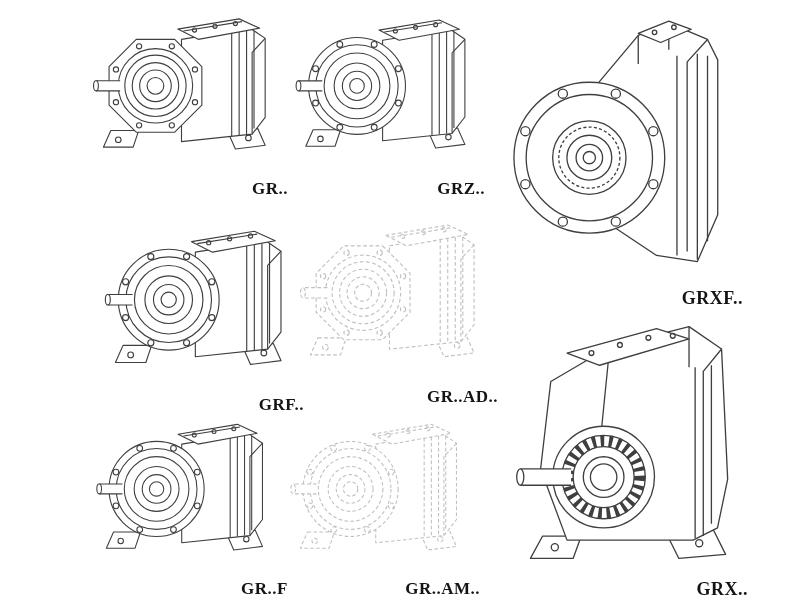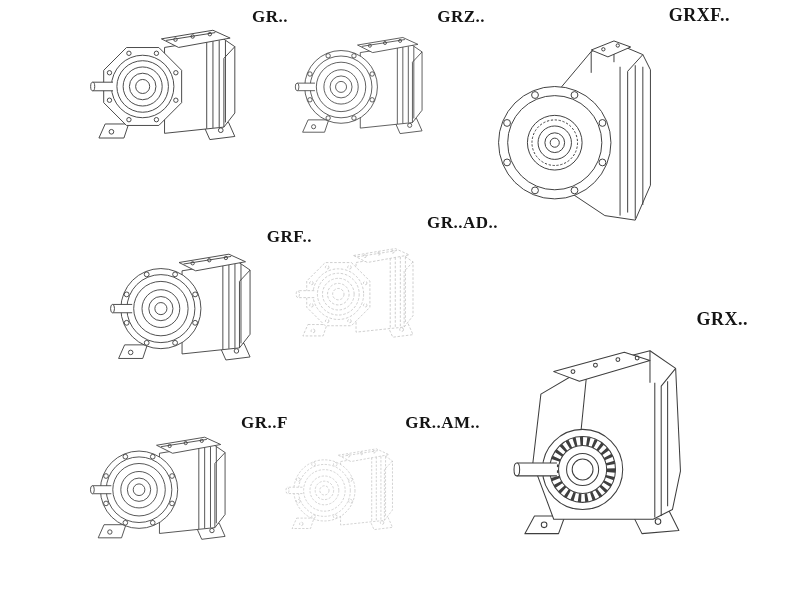--- a/index.html
+++ b/index.html
@@ -1,20 +1,20 @@
 <!DOCTYPE html>
 <html style="--line: #3f3f3f; --ghost: #c0c0c0; --label: #141414; --bg: #ffffff;"><head>
 <meta charset="utf-8">
 <style>
   html,body{margin:0;padding:0;background:#fff;}
   .canvas{
     position:relative;width:800px;height:600px;background:var(--bg,#fff);
     font-family:"Liberation Serif", serif;overflow:hidden;
   }
-  .fig{position:absolute;display:flex;flex-direction:row;align-items:flex-start;}
+  .fig{position:absolute;display:flex;flex-direction:column;align-items:flex-end;}
   .fig svg.draw{display:block;flex:1 1 auto;width:100%;height:calc(100% - 26px);color:var(--line,#3f3f3f);}
   .fig.ghost svg.draw{color:var(--ghost,#c0c0c0);}
   .fig.ghost svg.draw use{stroke-dasharray:4 2.6;}
   .lbl{
     height:26px;display:flex;align-items:center;justify-content:center;
     font-weight:bold;font-size:17px;letter-spacing:.5px;color:var(--label,#141414);
     white-space:nowrap;
   }
   .fig.big .lbl{font-size:18px;}
   
@@ -164,28 +164,28 @@
     <figcaption class="lbl">GR..</figcaption>
   </figure>
 
   <figure class="fig" id="fig-grz" style="margin:0">
     <svg class="draw" viewBox="0 0 210 185">
         <use href="#gb-flange"></use>
       </svg>
     <figcaption class="lbl">GRZ..</figcaption>
   </figure>
 
-  <figure class="fig big" id="fig-grxf" style="margin:0">
+  <figure class="fig big" id="fig-grxf" style="margin:13px">
     <svg class="draw" viewBox="0 0 230 265">
         <use href="#gb-flangefront"></use>
       </svg>
     <figcaption class="lbl">GRXF..</figcaption>
   </figure>
 
-  <figure class="fig" id="fig-grf" style="margin:16px">
+  <figure class="fig" id="fig-grf" style="margin:8px">
     <svg class="draw" viewBox="0 0 210 185">
         <use href="#gb-flange"></use>
       </svg>
     <figcaption class="lbl">GRF..</figcaption>
   </figure>
 
   <figure class="fig ghost" id="fig-grad" style="margin:0">
     <svg class="draw" viewBox="0 0 210 185">
         <use href="#gb-foot"></use>
       </svg>

